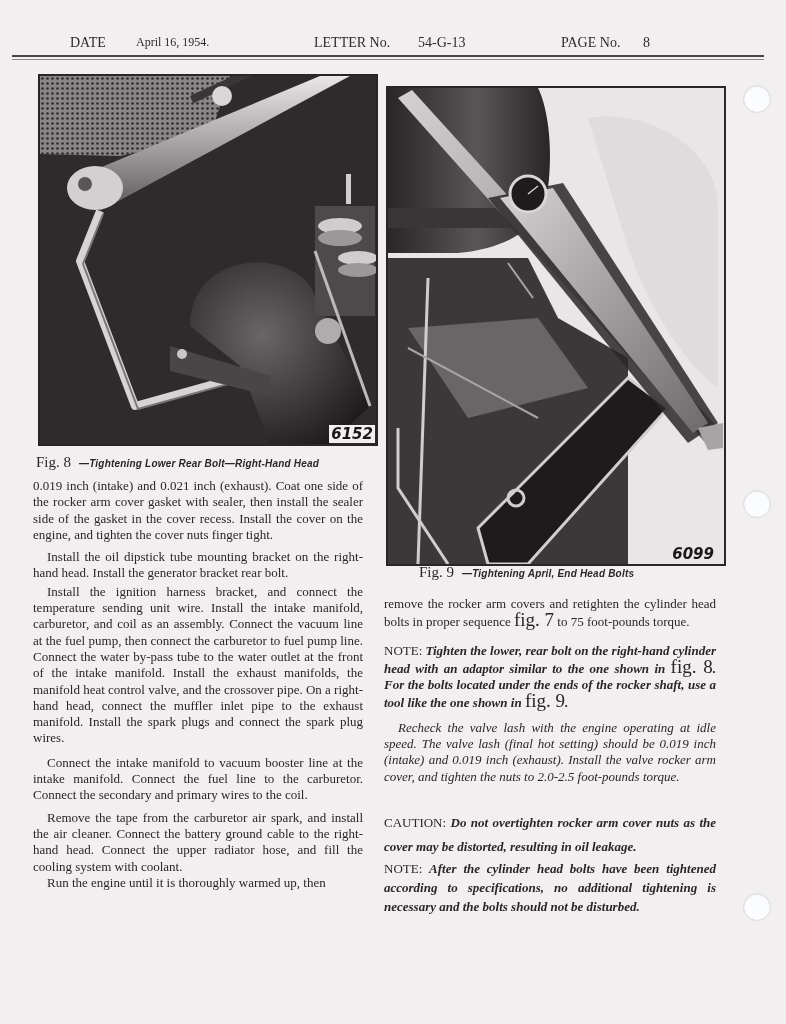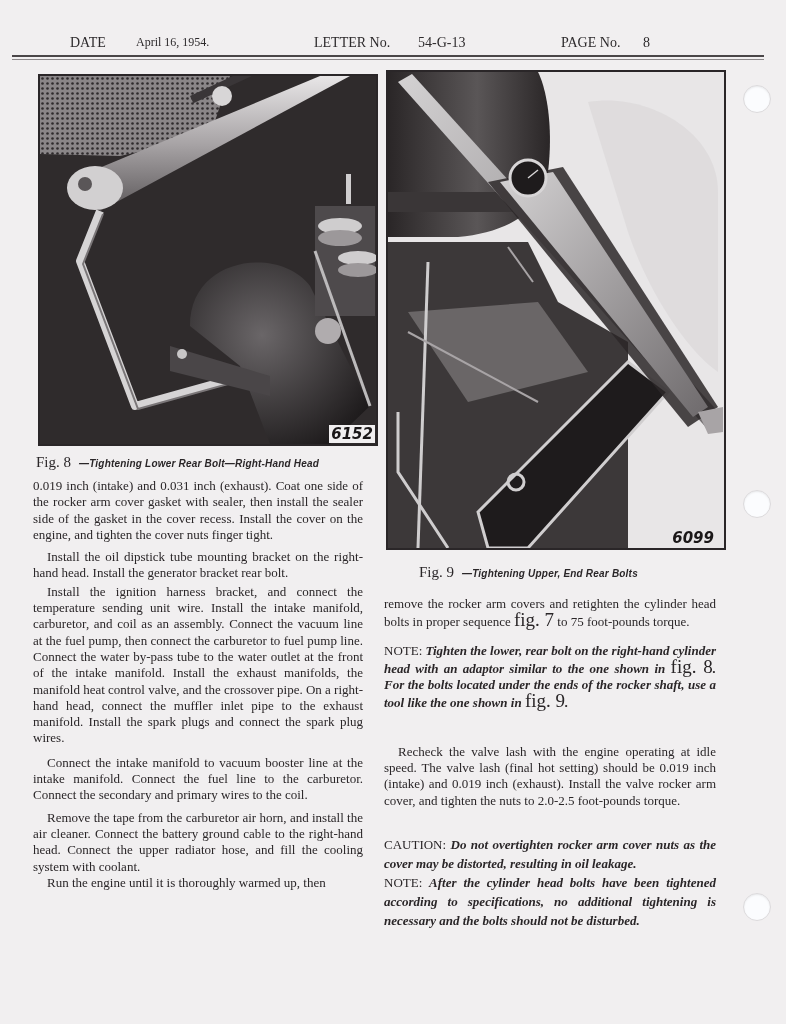--- a/index.html
+++ b/index.html
@@ -48,21 +48,21 @@
     background: #fbfcfe;
     border: 1px solid #dcdadc;
     box-shadow: inset 0 1px 2px rgba(0,0,0,0.08);
   }
   .figure {
     position: absolute;
     border: 2px solid #2a2628;
     overflow: hidden;
   }
   .fig8 { left: 38px; top: 74px; width: 336px; height: 368px; background: #2f2b2c; }
-  .fig9 { left: 386px; top: 70px; width: 336px; height: 476px; background: #e6e4e5; }
+  .fig9 { left: 386px; top: 86px; width: 336px; height: 476px; background: #e6e4e5; }
   .fig-num {
     position: absolute;
     font-family: "DejaVu Sans", sans-serif;
     font-weight: bold;
     font-style: italic;
     font-size: 15px;
     color: #1a1718;
     padding: 0 2px;
   }
   .fig8 .fig-num { right: 1px; bottom: 1px; background: #f1eff0; }
@@ -201,39 +201,39 @@
     <polygon points="100,110 175,95 330,335 300,355" fill="#2b2728" opacity="0.85"></polygon>
     <polygon points="112,110 165,100 320,335 305,345" fill="url(#wrench)"></polygon>
     <circle cx="140" cy="106" r="18" fill="#1e1b1c" stroke="#d8d6d7" stroke-width="3"></circle>
     <line x1="140" y1="106" x2="150" y2="98" stroke="#d8d6d7" stroke-width="1.5"></line>
     <polygon points="310,340 335,335 335,360 320,362" fill="#a8a4a6"></polygon>
   </svg>
   <span class="fig-num">6099</span>
 </div>
 
 <div class="caption" style="left:419px; top:564px;">
-  <span class="fig-label">Fig. 9</span><span class="fig-title">—Tightening Upper, End Rear Bolts</span>
+  <span class="fig-label">Fig. 9</span><span class="fig-title">—Tightening April, End Head Bolts</span>
 </div>
 
 <div class="col col-left" style="top:478px;">
-  <p>0.019 inch (intake) and 0.031 inch (exhaust). Coat one side of the rocker arm cover gasket with sealer, then install the sealer side of the gasket in the cover recess. Install the cover on the engine, and tighten the cover nuts finger tight.</p>
+  <p>0.019 inch (intake) and 0.021 inch (exhaust). Coat one side of the rocker arm cover gasket with sealer, then install the sealer side of the gasket in the cover recess. Install the cover on the engine, and tighten the cover nuts finger tight.</p>
   <p class="indent" style="margin-top:6px;">Install the oil dipstick tube mounting bracket on the right-hand head. Install the generator bracket rear bolt.</p>
   <p class="indent" style="margin-top:2px;">Install the ignition harness bracket, and connect the temperature sending unit wire. Install the intake manifold, carburetor, and coil as an assembly. Connect the vacuum line at the fuel pump, then connect the carburetor to fuel pump line. Connect the water by-pass tube to the water outlet at the front of the intake manifold. Install the exhaust manifolds, the manifold heat control valve, and the crossover pipe. On a right-hand head, connect the muffler inlet pipe to the exhaust manifold. Install the spark plugs and connect the spark plug wires.</p>
   <p class="indent" style="margin-top:8px;">Connect the intake manifold to vacuum booster line at the intake manifold. Connect the fuel line to the carburetor. Connect the secondary and primary wires to the coil.</p>
-  <p class="indent" style="margin-top:6px;">Remove the tape from the carburetor air horn, and install the air cleaner. Connect the battery ground cable to the right-hand head. Connect the upper radiator hose, and fill the cooling system with coolant.</p>
+  <p class="indent" style="margin-top:6px;">Remove the tape from the carburetor air spark, and install the air cleaner. Connect the battery ground cable to the right-hand head. Connect the upper radiator hose, and fill the cooling system with coolant.</p>
   <p class="indent">Run the engine until it is thoroughly warmed up, then</p>
 </div>
 
 <div class="col col-right" style="top:596px;">
   <p>
     <span>remove the rocker arm covers and retighten the cylinder head bolts in proper sequence </span><span class="ref">fig. 7</span><span> to 75 foot-pounds torque.</span>
   </p>
   <p style="margin-top:12px;">
     <span class="note-label">NOTE: </span><span class="note-body">Tighten the lower, rear bolt on the right-hand cylinder head with an adaptor similar to the one shown in </span><span class="ref">fig. 8</span><span class="note-body">. For the bolts located under the ends of the rocker shaft, use a tool like the one shown in </span><span class="ref">fig. 9</span><span class="note-body">.</span>
   </p>
-  <p class="indent" style="margin-top:32px;">Recheck the valve lash with the engine operating at idle speed. The valve lash (final hot setting) should be 0.019 inch (intake) and 0.019 inch (exhaust). Install the valve rocker arm cover, and tighten the nuts to 2.0-2.5 foot-pounds torque.</p>
-  <p style="margin-top:26px; line-height:19px;">
+  <p class="indent" style="margin-top:8px;font-style:italic;">Recheck the valve lash with the engine operating at idle speed. The valve lash (final hot setting) should be 0.019 inch (intake) and 0.019 inch (exhaust). Install the valve rocker arm cover, and tighten the nuts to 2.0-2.5 foot-pounds torque.</p>
+  <p style="margin-top:26px; line-height:24px;">
     <span class="note-label">CAUTION: </span><span class="note-body">Do not overtighten rocker arm cover nuts as the cover may be distorted, resulting in oil leakage.</span>
   </p>
   <p style="line-height:19px;">
     <span class="note-label">NOTE: </span><span class="note-body">After the cylinder head bolts have been tightened according to specifications, no additional tightening is necessary and the bolts should not be disturbed.</span>
   </p>
 </div>
 
 </body></html>

